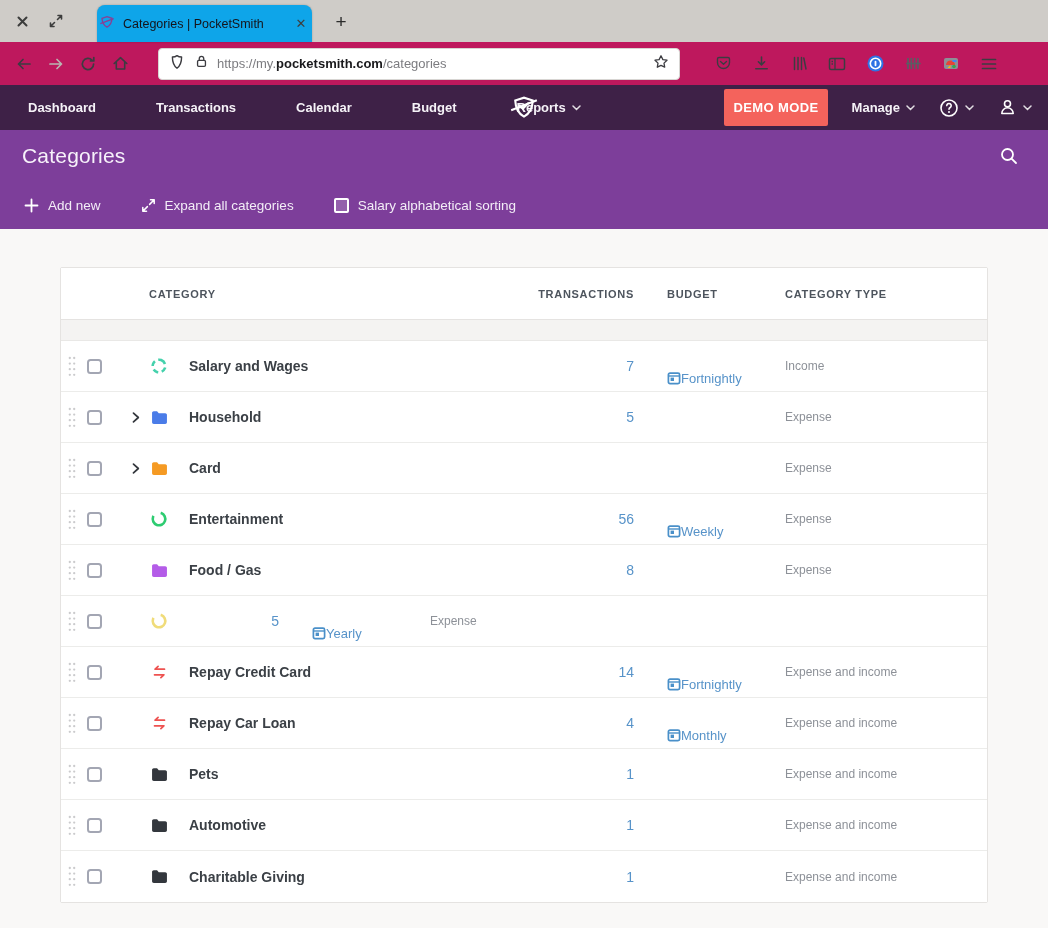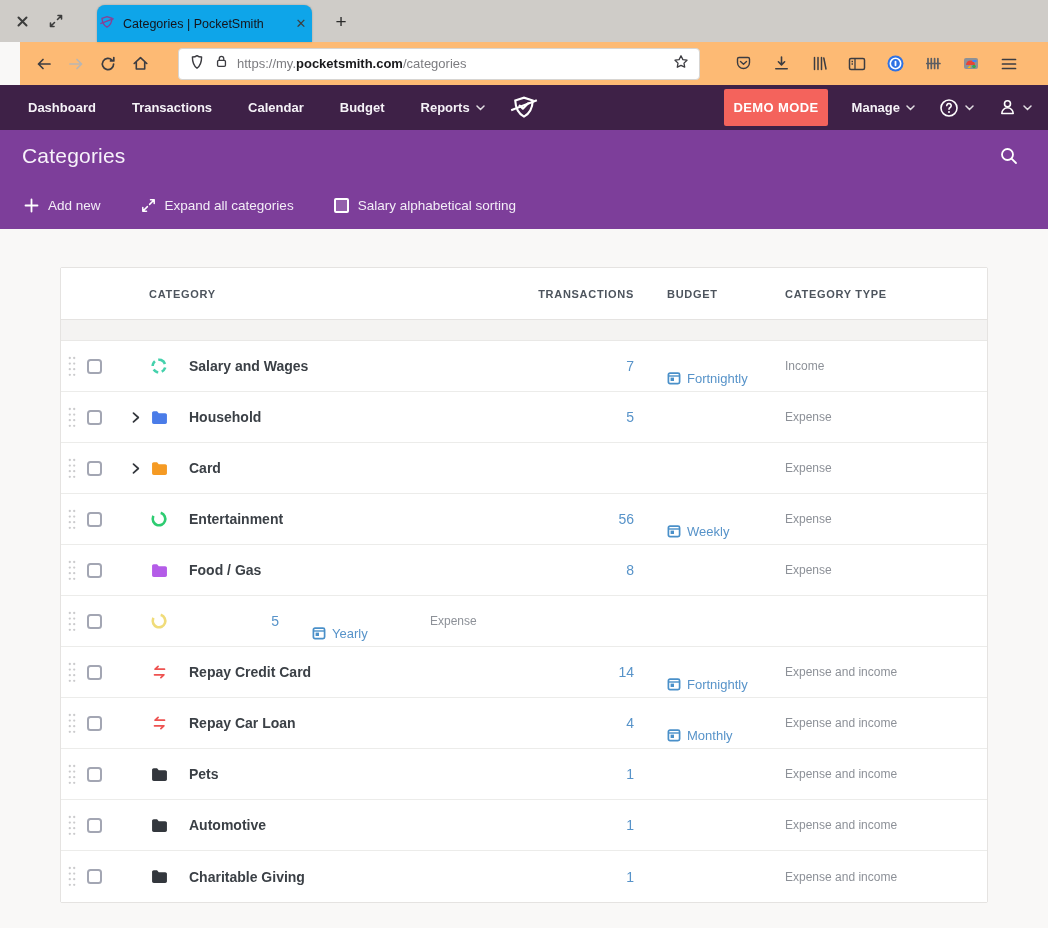--- a/index.html
+++ b/index.html
@@ -8,30 +8,30 @@
   
   .titlebar { height:42px; background:#cfccc8; position:relative; }
   .winbtns { position:absolute; left:0; top:0; height:42px; display:flex; align-items:center; gap:18px; padding-left:14px; color:#3e3e3e; }
   .winbtn { width:16px; height:16px; display:flex; align-items:center; justify-content:center; cursor:pointer; }
   .tab { position:absolute; left:97px; top:5px; width:215px; height:37px; background:#0ea5e9; border-radius:8px 8px 0 0; display:flex; align-items:center; padding:0 2px; box-shadow:0 0 2px rgba(0,0,0,.25); }
   .tab-title { font-size:12.5px; color:#15141a; flex:1; margin-left:8px; white-space:nowrap; overflow:hidden; }
   .tab-close { color:#3e3e3e; font-size:13px; width:18px; text-align:center; cursor:pointer; }
   .newtab { position:absolute; left:328px; top:9px; width:26px; height:26px; display:flex; align-items:center; justify-content:center; font-size:19px; color:#2b2b2b; cursor:pointer; }
 
   
-  .toolbar { height:43px; background:#fdba74; display:flex; align-items:center; padding:12px 8px;margin-left:20px; }
+  .toolbar { height:43px; background:#be185d; display:flex; align-items:center; padding:12px 8px; }
   .navbtn { width:32px; height:32px; display:flex; align-items:center; justify-content:center; border-radius:4px; cursor:pointer; }
   .urlbar { width:522px; height:32px; margin-left:22px; background:#ffffff; border:1px solid #d7d5d2; border-radius:4px; display:flex; align-items:center; padding:0 10px; }
   .url-text { flex:1; font-size:13px; color:#7c7c80; margin-left:8px; white-space:nowrap; }
   .url-text b { color:#19191c; font-weight:700; }
   .tb-right { display:flex; align-items:center; margin-left:26px; gap:4px; }
   .tb-right .navbtn { width:34px; }
 
   
-  .navbar { height:45px; background:#3e2147; display:flex; align-items:flex-end; position:relative; color:#fff; padding:0 16px; }
+  .navbar { height:45px; background:#3e2147; display:flex; align-items:flex-end; position:relative; color:#fff; padding:0 16px;gap:24px; }
   .nav-item { font-size:13px; font-weight:600; color:#f5f2f7; padding:0 18px; height:45px; display:flex; align-items:center; gap:6px; cursor:pointer; white-space:nowrap; }
   .nav-item:first-child { padding-left:12px; }
   .ps-logo { position:absolute; left:50%; transform:translateX(-50%); top:8px; }
   .nav-right { margin-left:auto; display:flex; align-items:center; gap:24px; }
   .demo-badge { background:#f4635c; color:#fff; font-size:13px; font-weight:700; letter-spacing:.4px; padding:11px 9px; border-radius:2px; }
   .chev-dn { opacity:.85; }
 
   
   .pagehead { background:#7d3e9a; color:#fff; }
   .ph-titlerow { height:52px; display:flex; align-items:center; padding:0 22px; }
@@ -54,21 +54,21 @@
   .trow { height:51px; display:flex; align-items:center; border-bottom:1px solid #ececea; }
   .trow:last-child { border-bottom:none; }
   .drag { width:14px; margin-left:6px; display:flex; align-items:center; cursor:grab; }
   .cbx-wrap { width:16px; margin-left:6px; display:flex; align-items:center; cursor:pointer; }
   .cbx { width:15px; height:15px; border:2px solid #a3a6b3; border-radius:3.5px; background:#fff; }
   .chev { width:20px; margin-left:22px; display:flex; align-items:center; justify-content:center; cursor:pointer; }
   .chev.hidden { visibility:hidden; }
   .cicon { width:20px; margin-left:4px; display:flex; align-items:center; justify-content:center; }
   .cname { flex:1; margin-left:20px; font-size:14px; font-weight:600; color:#3b4046; cursor:pointer; text-decoration:none; }
   .ctrans { width:110px; text-align:right; font-size:14px; color:#5793c9; cursor:pointer; }
-  .cbudget { width:151px; padding-left:33px; font-size:13px; color:#5793c9; display:flex; align-items:center; gap:6px; cursor:pointer;margin-top:24px; }
+  .cbudget { width:151px; padding-left:33px; font-size:13px; color:#5793c9; display:flex; align-items:center; gap:0; cursor:pointer;margin-top:24px; }
   .ctype { width:202px; font-size:12px; color:#8d9198; }
 </style>
 </head>
 <body>
 
 <div class="titlebar">
   <div class="winbtns">
     <span class="winbtn">
       <svg width="11" height="11" viewBox="0 0 11 11">
           <path d="M1.5 1.5 L9.5 9.5 M9.5 1.5 L1.5 9.5" stroke="#3c3c3c" stroke-width="2" stroke-linecap="round"></path>

